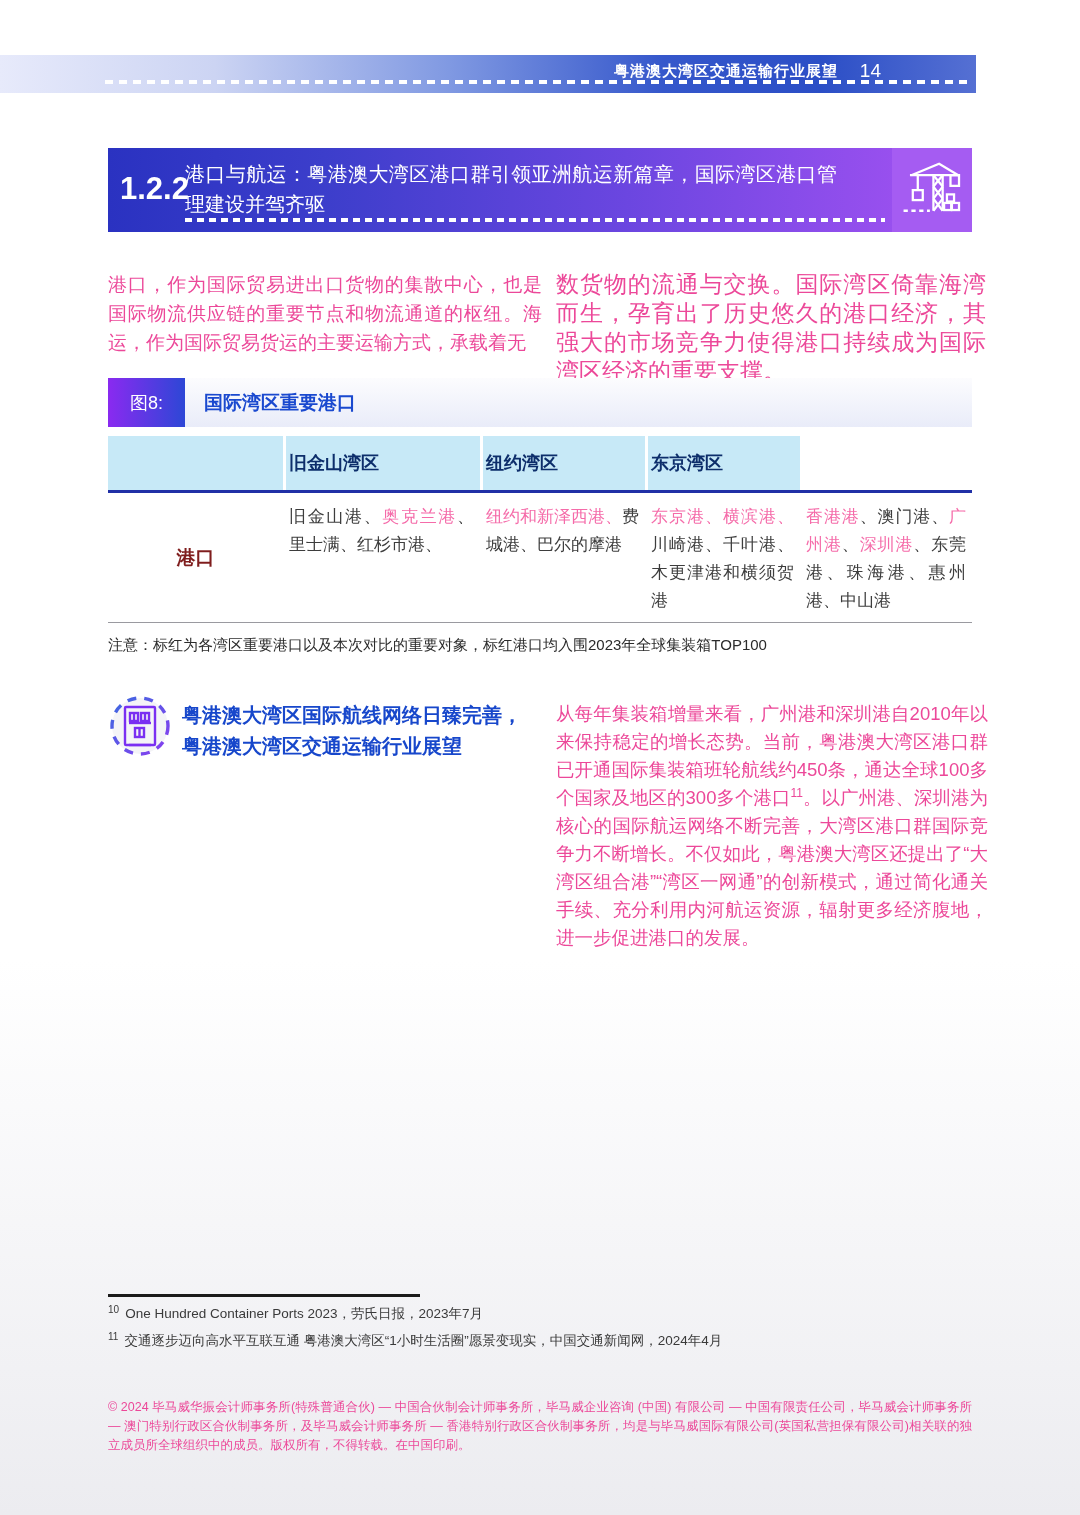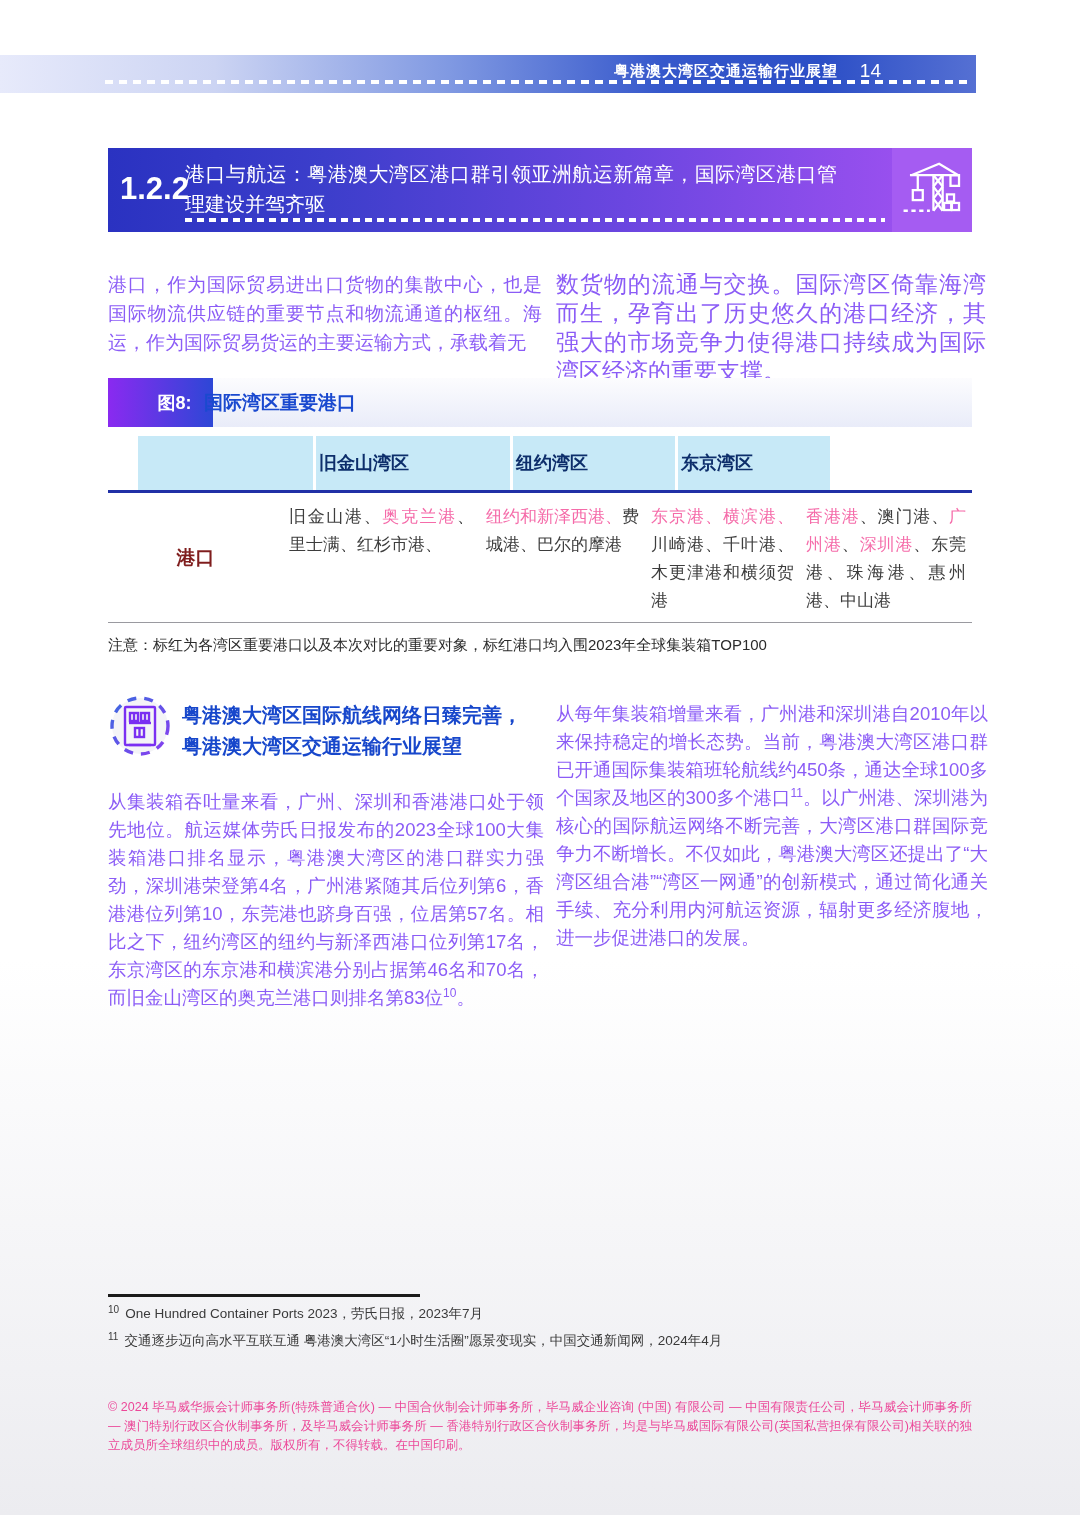--- a/index.html
+++ b/index.html
@@ -53,48 +53,48 @@
     position:absolute; left:77px; bottom:10px; width:700px; height:4px;
     background:repeating-linear-gradient(90deg,#ffffff 0 7px,transparent 7px 12px);
   }
   .banner-icon-panel {
     position:absolute; right:0; top:0; width:80px; height:84px;
     background:#a55cf2; display:flex; align-items:center; justify-content:center;
   }
 
   
   .intro-left, .intro-right, .para-left, .para-right {
-    position:absolute; color:#8b5cf6; text-align:justify;
+    position:absolute; color:#ec4899; text-align:justify;
   }
   .intro-left  { left:108px; top:270px; width:434px; font-size:19px;   line-height:29px; }
   .intro-right { left:556px; top:270px; width:430px; font-size:23px;   line-height:29px; }
   .para-left   { left:108px; top:788px; width:436px; font-size:18.5px; line-height:28px; }
   .para-right  { left:556px; top:700px; width:432px; font-size:18.5px; line-height:28px; }
   sup { font-size:12px; line-height:0; }
 
   
   .fig-header {
     position:absolute; left:108px; top:378px; width:864px; height:49px;
     background:linear-gradient(180deg,#fcfcfe 0%,#e9ecf9 100%);
   }
   .fig-badge {
     position:absolute; left:0; top:0; width:77px; height:49px;
     background:linear-gradient(90deg,#8a2af0 0%,#2d47d6 100%);
-    color:#ffffff; font-weight:bold; font-size:18px;
-    display:flex; align-items:center; justify-content:center;padding-left:28px;
+    color:#ffffff; font-weight:normal; font-size:18px;
+    display:flex; align-items:center; justify-content:center;
   }
   .fig-title {
     position:absolute; left:96px; top:0; line-height:49px;
     color:#1a49cf; font-weight:bold; font-size:19px;
   }
 
   
   .tbl-head {
     position:absolute; left:108px; top:436px; width:864px; height:54px;
-    display:flex; gap:3px; background:#ffffff;margin-left:30px;
+    display:flex; gap:3px; background:#ffffff;
   }
   .tbl-head .c {
     background:#c7e9f7; display:flex; align-items:center;
     font-weight:bold; font-size:18px; color:#0d2e6b; box-sizing:border-box; padding-left:3px;
   }
   .w0{width:175px;} .w1{width:194px;} .w2{width:162px;} .w3{width:152px;} .w4{width:169px;}
   .tbl-body {
     position:absolute; left:108px; top:490px; width:864px; height:133px;
     border-top:3px solid #2030a6; border-bottom:1px solid #9a9aa0;
     box-sizing:border-box; display:flex; gap:3px;
@@ -216,21 +216,20 @@
         <line x1="31.5" y1="34" x2="31.5" y2="43"></line>
         <line x1="21" y1="51" x2="43" y2="51"></line>
       </g>
     </svg>
   </div>
   <div class="subsec-heading">
     <div>粤港澳大湾区国际航线网络日臻完善，</div>
     <div>粤港澳大湾区交通运输行业展望</div>
   </div>
 
-  <div class="para-left"><span>从集装箱吞吐量来看，广州、深圳和香港港口处于领先地位。航运媒体劳氏日报发布的2023全球100大集装箱港口排名显示，粤港澳大湾区的港口群实力强劲，深圳港荣登第4名，广州港紧随其后位列第6，香港港位列第10，东莞港也跻身百强，位居第57名。相比之下，纽约湾区的纽约与新泽西港口位列第17名，东京湾区的东京港和横滨港分别占据第46名和70名，而旧金山湾区的奥克兰港口则排名第83位</span><sup>10</sup><span>。</span></div>
   <div class="para-right"><span>从每年集装箱增量来看，广州港和深圳港自2010年以来保持稳定的增长态势。当前，粤港澳大湾区港口群已开通国际集装箱班轮航线约450条，通达全球100多个国家及地区的300多个港口</span><sup>11</sup><span>。以广州港、深圳港为核心的国际航运网络不断完善，大湾区港口群国际竞争力不断增长。不仅如此，粤港澳大湾区还提出了“大湾区组合港”“湾区一网通”的创新模式，通过简化通关手续、充分利用内河航运资源，辐射更多经济腹地，进一步促进港口的发展。</span></div>
 
   <div class="fn-rule"></div>
   <div class="footnote fn-1">
     <sup>10</sup><span>One Hundred Container Ports 2023，劳氏日报，2023年7月</span>
   </div>
   <div class="footnote fn-2">
     <sup>11</sup><span>交通逐步迈向高水平互联互通 粤港澳大湾区“1小时生活圈”愿景变现实，中国交通新闻网，2024年4月</span>
   </div>
 

